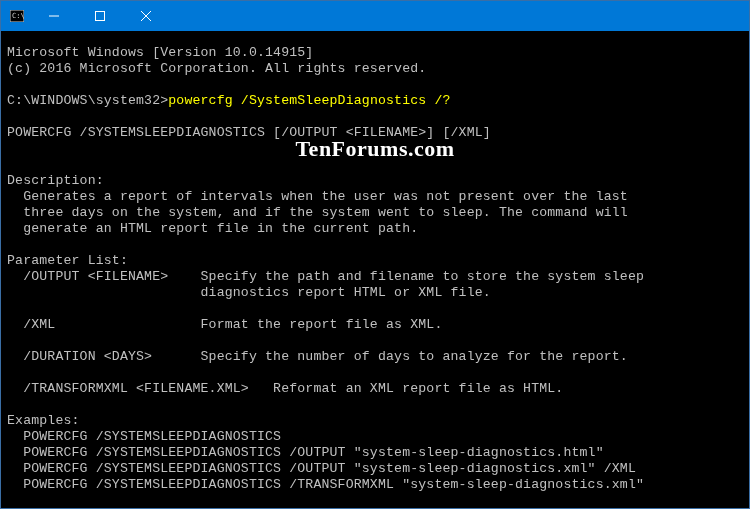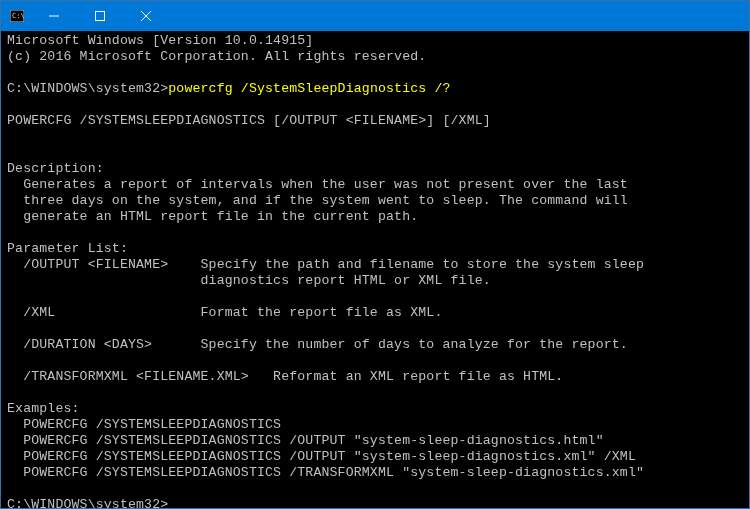--- a/index.html
+++ b/index.html
@@ -40,21 +40,21 @@
       width: 46px;
       height: 100%;
       display: flex;
       align-items: center;
       justify-content: center;
       color: #fff;
       cursor: pointer;
     }
     .terminal {
       position: relative;
-      padding: 2px 6px;
+      padding: 14px 6px;
       background: #000;
       color: #c0c0c0;
       font-size: 13.2px;
       line-height: 16px;
       white-space: pre;
       letter-spacing: 0.15px;
       height: calc(509px - 30px);
       overflow: hidden;
     }
     .cmd { color: #ffff00; }
@@ -132,13 +132,13 @@
 
 <span>  /TRANSFORMXML &lt;FILENAME.XML&gt;   Reformat an XML report file as HTML.</span>
 
 <span>Examples:</span>
 <span>  POWERCFG /SYSTEMSLEEPDIAGNOSTICS</span>
 <span>  POWERCFG /SYSTEMSLEEPDIAGNOSTICS /OUTPUT "system-sleep-diagnostics.html"</span>
 <span>  POWERCFG /SYSTEMSLEEPDIAGNOSTICS /OUTPUT "system-sleep-diagnostics.xml" /XML</span>
 <span>  POWERCFG /SYSTEMSLEEPDIAGNOSTICS /TRANSFORMXML "system-sleep-diagnostics.xml"</span>
 
 <span>C:\WINDOWS\system32&gt;</span><span class="cursor"></span>
-</div>
+<div class="watermark">TenForums.com</div></div>
 
 </body></html>

